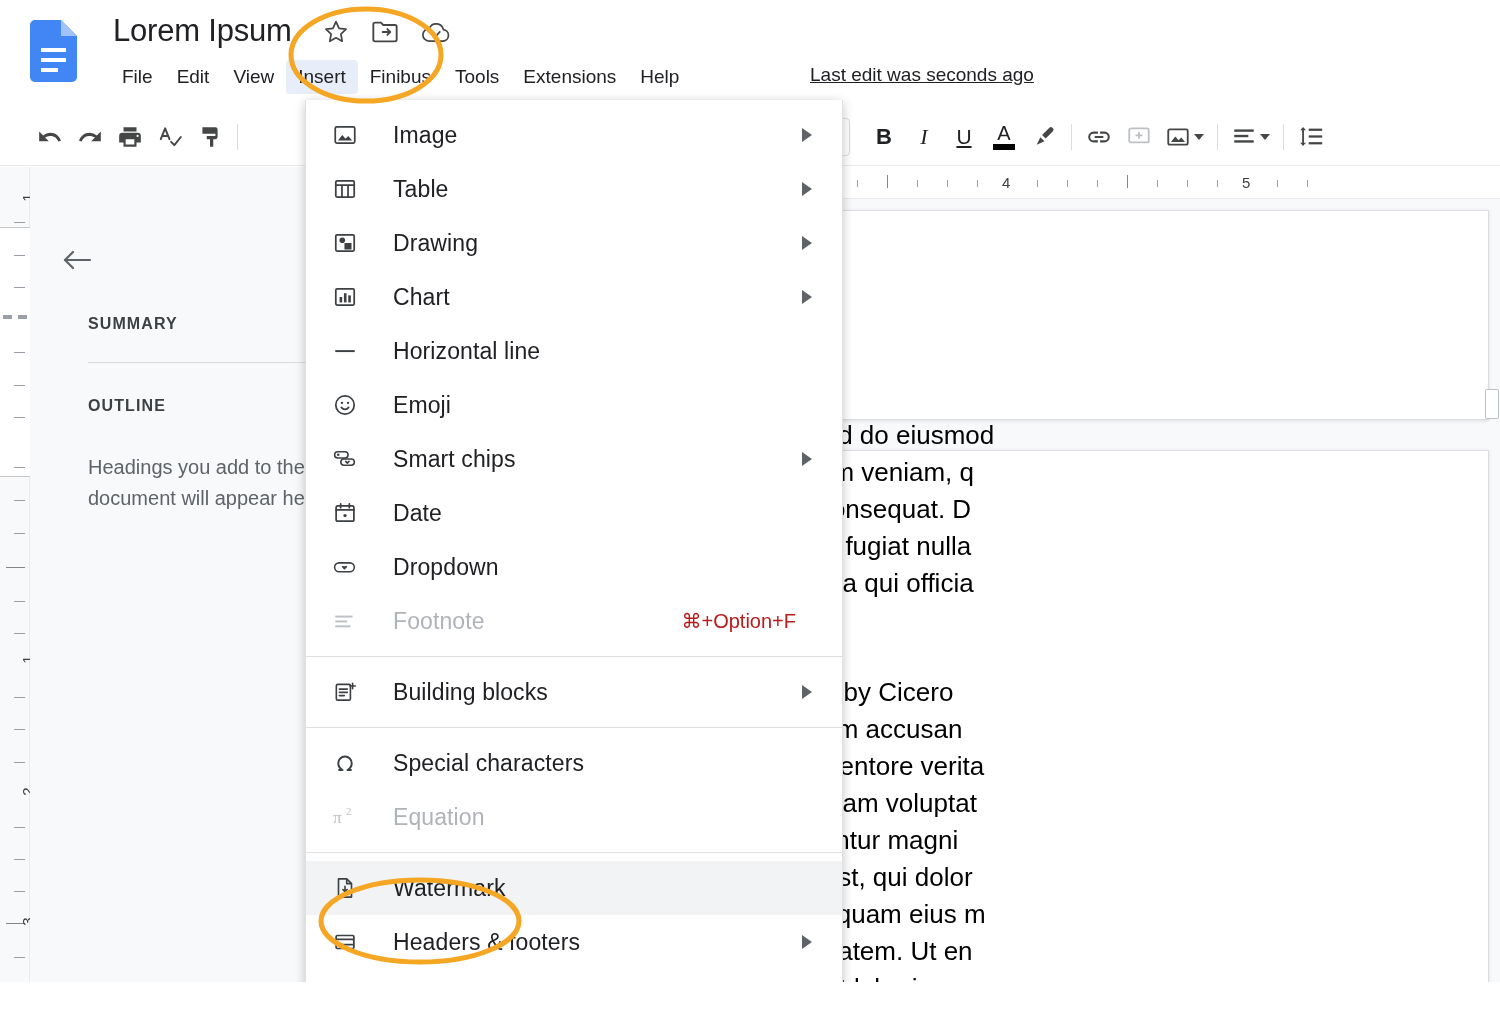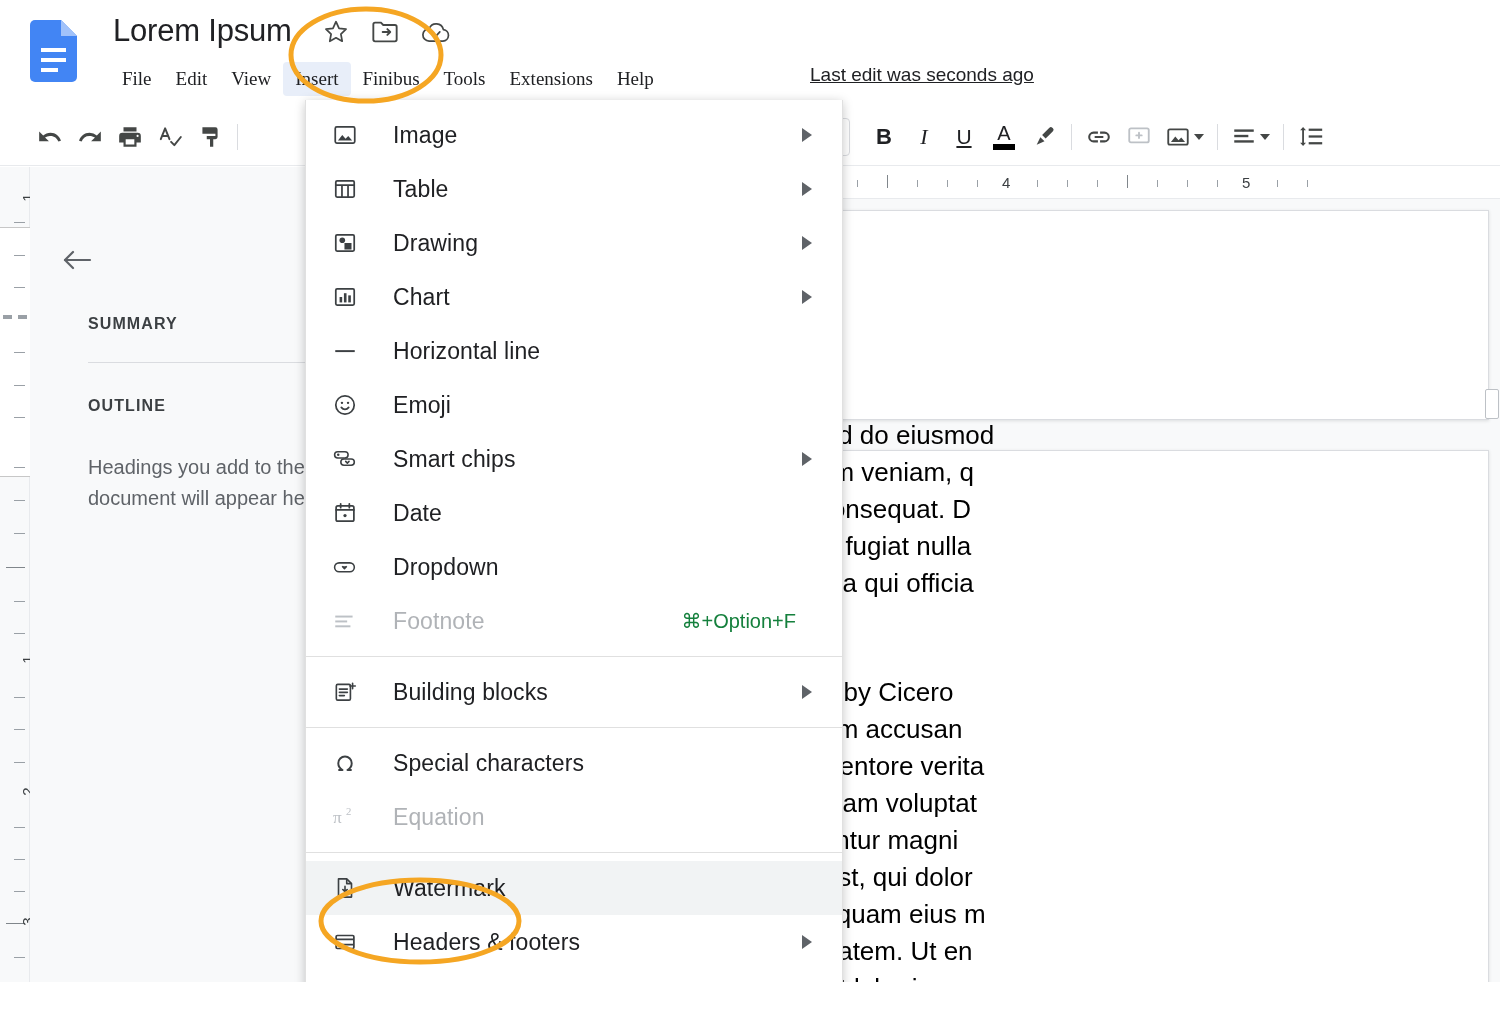--- a/index.html
+++ b/index.html
@@ -26,21 +26,21 @@
     position:absolute; left:113px; top:13px;
     font-size:31px; color:#202124; letter-spacing:-0.2px; white-space:nowrap;
   }
 
   .title-icon { position:absolute; cursor:pointer; }
   .ti-star { left:322px; top:18px; }
   .ti-move { left:371px; top:19px; }
   .ti-cloud { left:421px; top:21px; }
 
   
-  .menubar { position:absolute; left:110px; top:60px; height:36px; display:flex; align-items:flex-end;font-family:Liberation Serif, serif; }
+  .menubar { position:absolute; left:110px; top:60px; height:36px; display:flex; align-items:flex-start; }
   .menu-item {
     font-size:19px; color:#202124; padding:5px 12px; border-radius:4px;
     cursor:pointer; white-space:nowrap; line-height:24px;
   }
   .menu-item.active { background:#e8eef9; }
   .lastedit {
     position:absolute; left:810px; top:64px;
     font-size:19px; color:#202124; text-decoration:underline; cursor:pointer; white-space:nowrap;
   }
 
@@ -153,21 +153,21 @@
   .mrow .mico {
     width:30px; flex:none; display:flex; align-items:center; justify-content:flex-start;
     color:#3c4043;
   }
   .mrow.disabled .mico { color:#bdc1c6; }
   .mrow .mlbl {
     margin-left:31px; font-size:23px; color:#202124; white-space:nowrap; letter-spacing:0.1px;
   }
   .mrow.disabled .mlbl { color:#b0b3b7; }
   .mrow .maccel {
-    margin-left:auto; font-size:20px; color:#15803d; white-space:nowrap; padding-right:24px;
+    margin-left:auto; font-size:20px; color:#b91c1c; white-space:nowrap; padding-right:24px;
   }
   .mrow .marrow {
     margin-left:auto; width:0;height:0;
     border-top:7px solid transparent;border-bottom:7px solid transparent;
     border-left:10px solid #5f6368; margin-right:8px;
   }
   .msep { height:1px; background:#e0e0e0; margin:8px 0; }
 
   
   .annot { position:absolute; z-index:90; pointer-events:none; }

